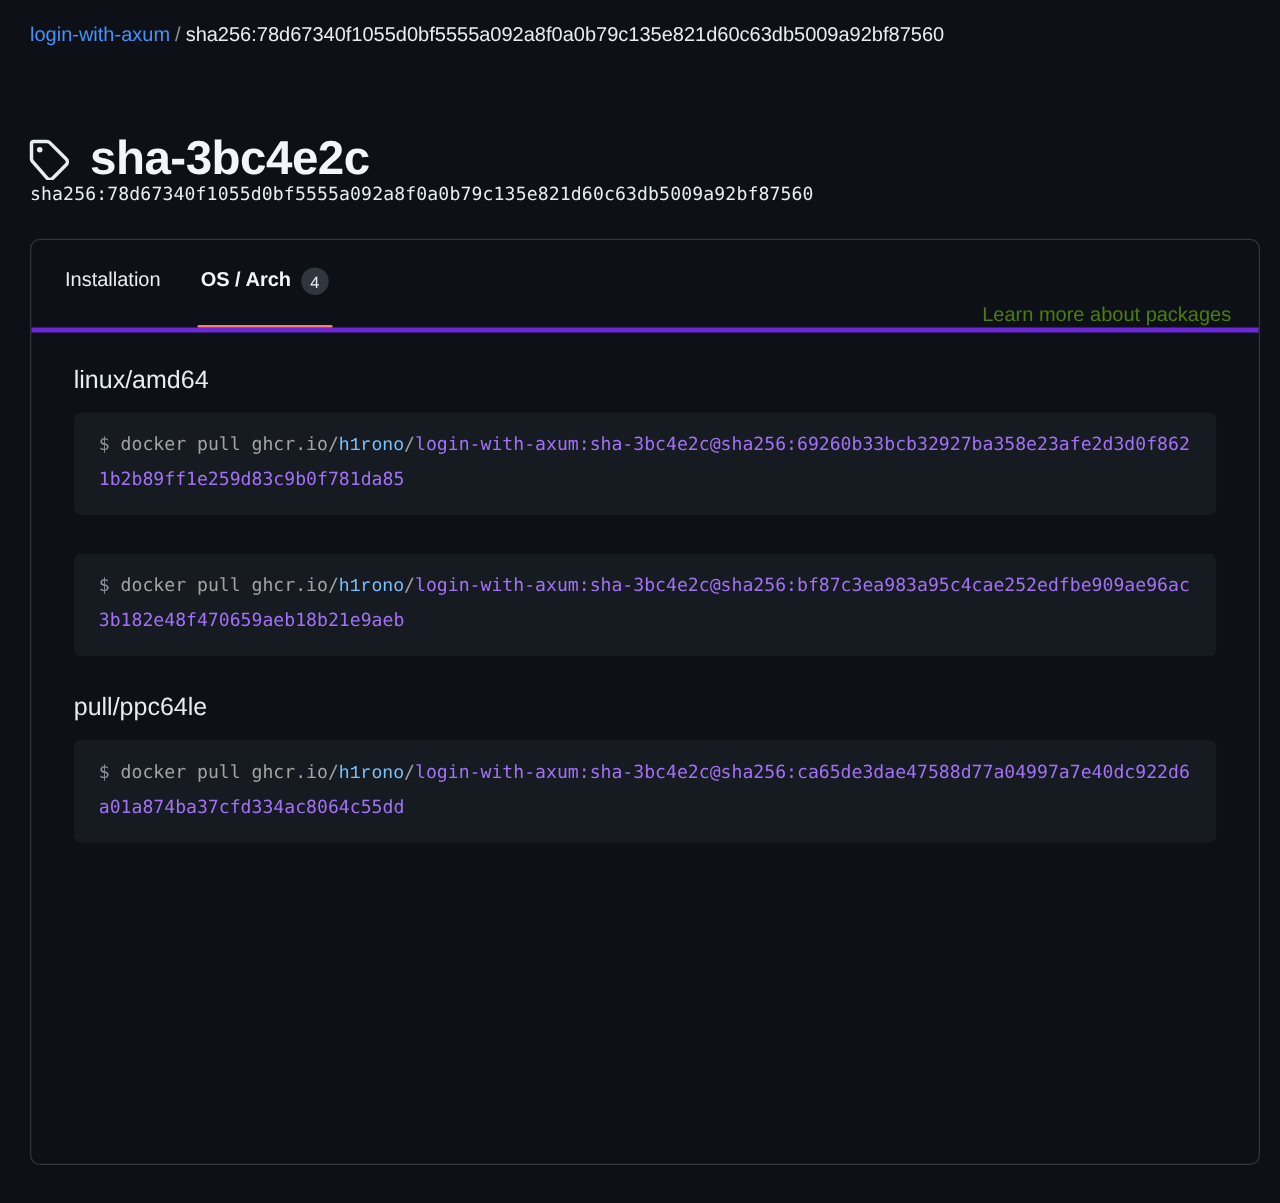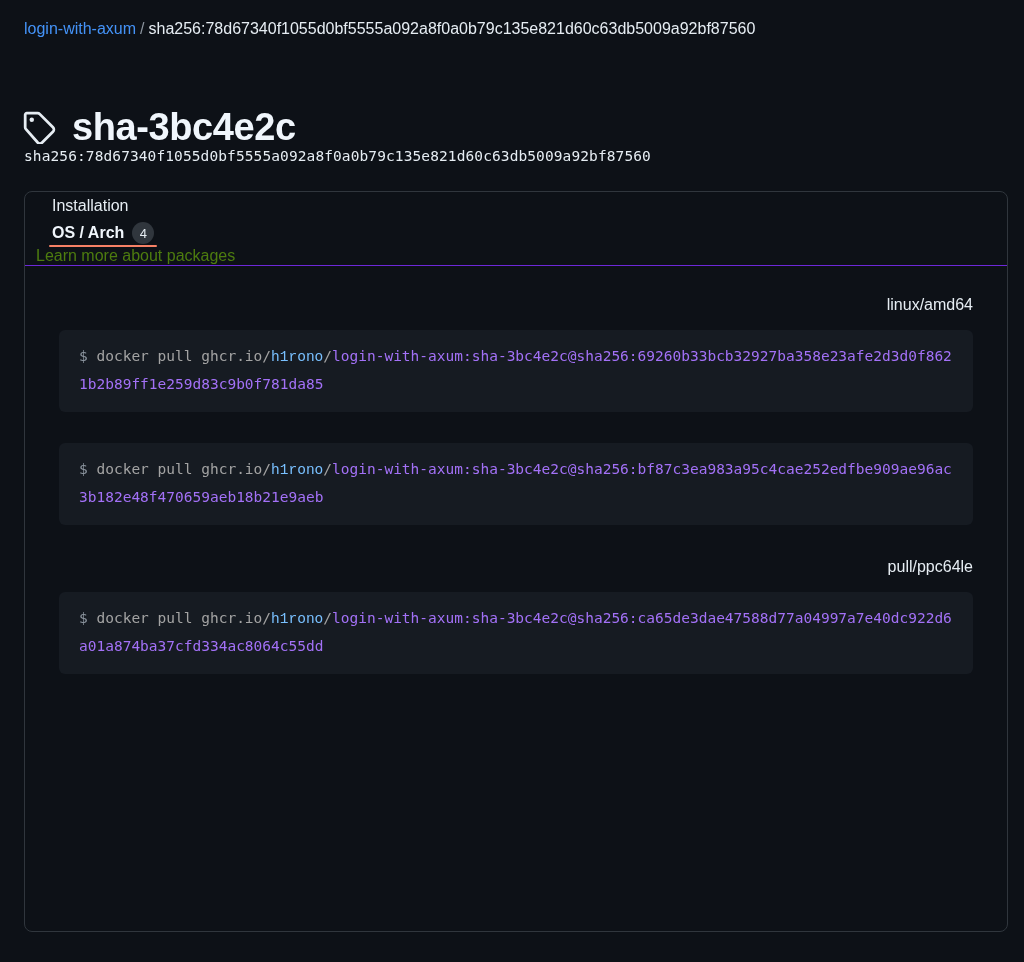--- a/index.html
+++ b/index.html
@@ -95,25 +95,24 @@
     height: 741px;
     border: 1px solid #30363d;
     border-radius: 8px;
     background: #0d1117;
     overflow: hidden;
   }
 
   .tabbar {
     position: relative;
     height: 74px;
-    border-bottom: 1px solid #6d28d9;
+    border-bottom: 4px solid #6d28d9;
     padding: 0 12px 0 11px;
     display: flex;
-    align-items: flex-start;
-    flex-direction: column;
+    align-items: flex-end;
   }
   .tab {
     position: relative;
     height: 74px;
     display: flex;
     align-items: center;
     gap: 8px;
     padding: 0 16px;
     font-size: 16px;
     color: #e6edf3;
@@ -161,25 +160,24 @@
     white-space: nowrap;
   }
 
   
   .card-body {
     padding: 28px 34px 0 34px;
   }
   .arch-block { margin-bottom: 31px; }
   .arch-block:last-child { margin-bottom: 0; }
   .arch-name {
-    font-size: 16px;
+    font-size: 20px;
     line-height: 21px;
     color: #e6edf3;
     margin: 0 0 15px 0;
-    text-align: right;
   }
   .code-box {
     background: #161b22;
     border-radius: 6px;
     padding: 13px 20px 14px 20px;
     font-family: "DejaVu Sans Mono", "Liberation Mono", monospace;
     font-size: 14.5px;
     line-height: 27px;
     word-break: break-all;
     color: #e6edf3;

